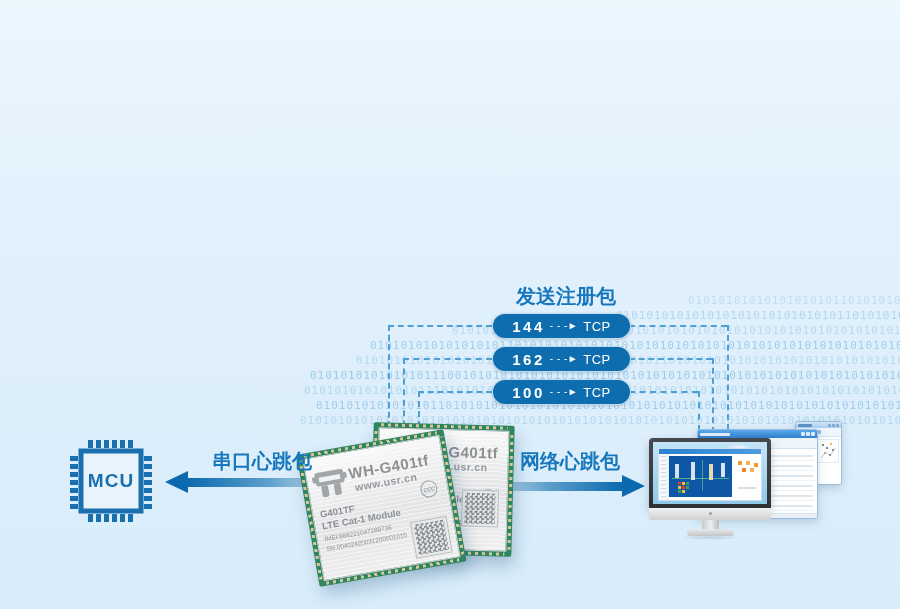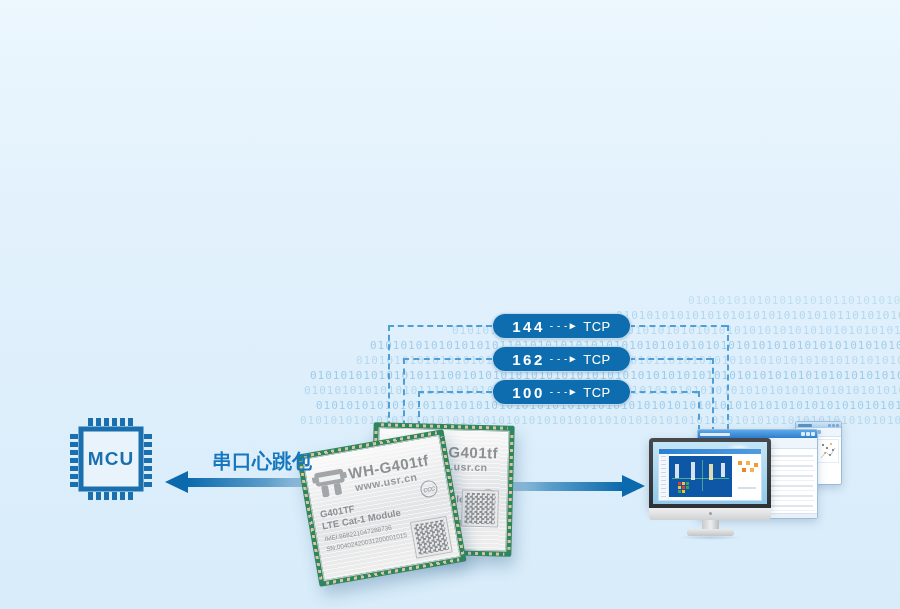--- a/index.html
+++ b/index.html
@@ -34,21 +34,21 @@
   .tcp-arrow{font-size:10px;letter-spacing:.5px;margin-top:-1px;}
   .tcp-target{font-size:13px;font-weight:normal;letter-spacing:.5px;}
   
   .reg-title{position:absolute; left:499px; top:283px; width:134px; text-align:center;
     font-size:20px; font-weight:600; color:#1677bd; z-index:2;}
   .hb-label{position:absolute; font-size:20px; font-weight:600; color:#1677bd;
     text-align:center; z-index:7;}
   .hb-serial{left:186px; top:442px; width:152px;margin-top:6px;}
   .hb-net{left:506px; top:448px; width:128px;}
   
-  .mcu{position:absolute; left:68px; top:416px; width:86px; height:86px; z-index:3;}
+  .mcu{position:absolute; left:68px; top:438px; width:86px; height:86px; z-index:3;}
   .mcu svg{position:absolute; inset:0;}
   .mcu-label{position:absolute; inset:0; display:flex; align-items:center; justify-content:center;
     font-size:19px; font-weight:bold; color:#1a6fae; letter-spacing:1px;}
   
   .arrow-body{position:absolute; height:9px; z-index:3;}
   .arrow-head{position:absolute; width:0; height:0; z-index:3;}
   .al-body{left:187px; top:478px; width:146px;
     background:linear-gradient(90deg,#0b6aad 0%,#5d9ecb 55%,#c9e0ee 100%);}
   .al-head{left:165px; top:471px; border-top:11px solid transparent;
     border-bottom:11px solid transparent; border-right:23px solid #0b6aad;}
@@ -186,20 +186,21 @@
   <div class="dl h" style="left:418px;top:391px;width:74px;"></div>
   <div class="dl v" style="left:418px;top:391px;height:46px;"></div>
 
   <div class="dl h" style="left:629px;top:325px;width:98px;"></div>
   <div class="dl v" style="left:727px;top:325px;height:105px;"></div>
   <div class="dl h" style="left:629px;top:358px;width:83px;"></div>
   <div class="dl v" style="left:712px;top:358px;height:75px;"></div>
   <div class="dl h" style="left:629px;top:391px;width:69px;"></div>
   <div class="dl v" style="left:698px;top:391px;height:40px;"></div>
 
+  <div class="reg-title">发送注册包</div>
 
   <div class="tcp-box b1">
     <span class="tcp-id">144</span>
     <span class="tcp-arrow">- - -►</span>
     <span class="tcp-target">TCP</span>
   </div>
   <div class="tcp-box b2">
     <span class="tcp-id">162</span>
     <span class="tcp-arrow">- - -►</span>
     <span class="tcp-target">TCP</span>
@@ -242,20 +243,21 @@
           <rect x="76" y="66" width="8" height="5"></rect>
       </g>
     </svg>
     <div class="mcu-label">MCU</div>
   </div>
 
   <div class="hb-label hb-serial">串口心跳包</div>
   <div class="arrow-body al-body"></div>
   <div class="arrow-head al-head"></div>
 
+  <div class="hb-label hb-net">网络心跳包</div>
   <div class="arrow-body ar-body"></div>
   <div class="arrow-head ar-head"></div>
 
   <div class="appwin appwin-back">
     <div class="win-title">
       <span class="tseg"></span>
       <span class="win-btns">
           <i></i>
           <i></i>
           <i></i>

